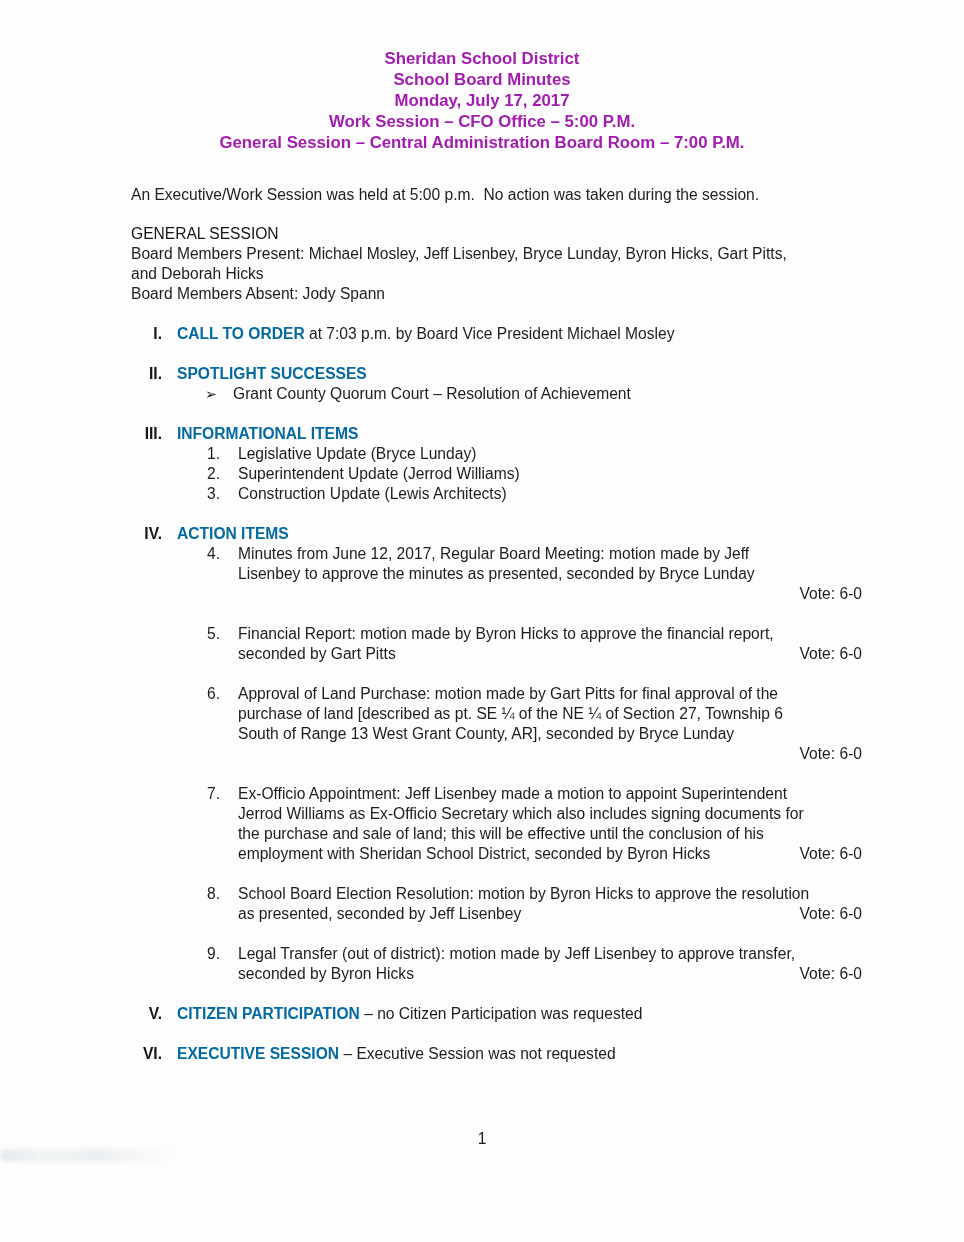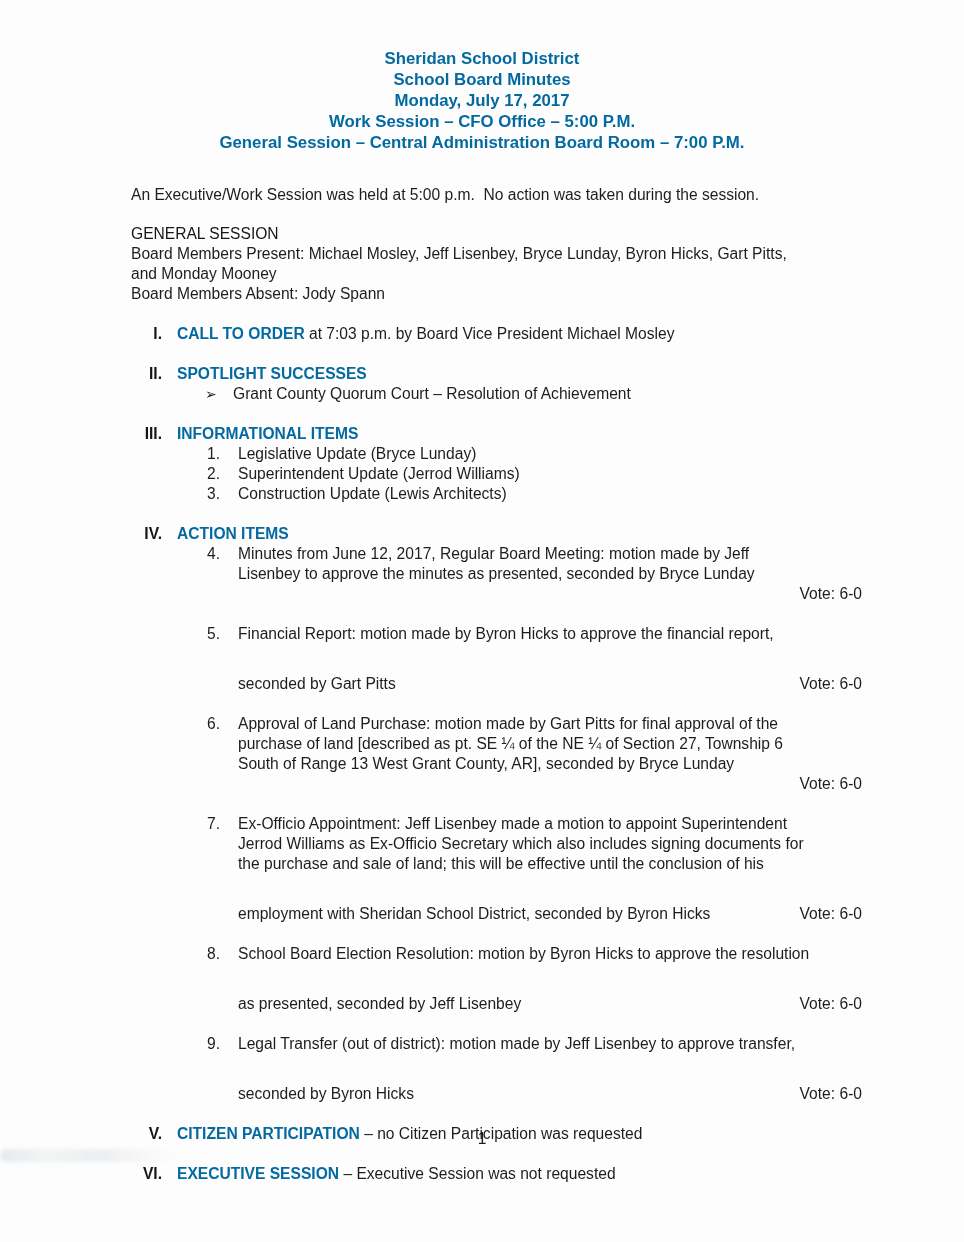--- a/index.html
+++ b/index.html
@@ -17,21 +17,21 @@
   }
   .doc-header {
     position: absolute;
     top: 48px;
     left: 0;
     width: 100%;
     text-align: center;
     font-weight: 700;
     font-size: 16.8px;
     line-height: 21px;
-    color: #0369a1;
+    color: #a21caf;
   }
   .content {
     position: absolute;
     top: 185px;
     left: 131px;
     width: 731px;
   }
   .intro { margin: 0; }
   .general { margin-top: 19px; }
   .b { font-weight: 700; color: #0369a1; }
@@ -48,21 +48,21 @@
   .roman-body { margin-left: 15px; flex: 1; min-width: 0; }
   .bullet-row { display: flex; padding-left: 28px; }
   .bullet-glyph { width: 16px; flex-shrink: 0; font-size: 14px; }
   .bullet-text { margin-left: 12px; text-align: center; }
   .sub-item { display: flex; }
   .sub-num { width: 43px; flex-shrink: 0; text-align: right; }
   .sub-text { margin-left: 18px; flex: 1; min-width: 0; }
   .action-item { margin-top: 20px; }
   .action-item.first { margin-top: 0; }
   .vote-own-line { text-align: right; }
-  .tail-row { display: flex; justify-content: space-between; margin-top: 30px; }
+  .tail-row { display: flex; justify-content: space-between; }
   .tail-row .tail { white-space: nowrap; }
   .tail-row .vote { white-space: nowrap; text-align: right; }
   .page-number {
     position: absolute;
     top: 1129px;
     left: 0;
     width: 100%;
     text-align: center;
   }
   .scan-smudge {
@@ -94,21 +94,21 @@
     <div>General Session – Central Administration Board Room – 7:00 P.M.</div>
   </div>
 
   <div class="content">
 
     <p class="intro">An Executive/Work Session was held at 5:00 p.m.&nbsp; No action was taken during the session.</p>
 
     <div class="general">
       <div class="general-heading">GENERAL SESSION</div>
       <div>Board Members Present: Michael Mosley, Jeff Lisenbey, Bryce Lunday, Byron Hicks, Gart Pitts,</div>
-      <div>and Monday Mooney</div>
+      <div>and Deborah Hicks</div>
       <div>Board Members Absent: Jody Spann</div>
     </div>
 
     <div class="roman-section">
       <div class="roman-row">
         <div class="roman-num">I.</div>
         <div class="roman-body">
           <div><span class="b">CALL TO ORDER</span><span> at 7:03 p.m. by Board Vice President Michael Mosley</span></div>
         </div>
       </div>

